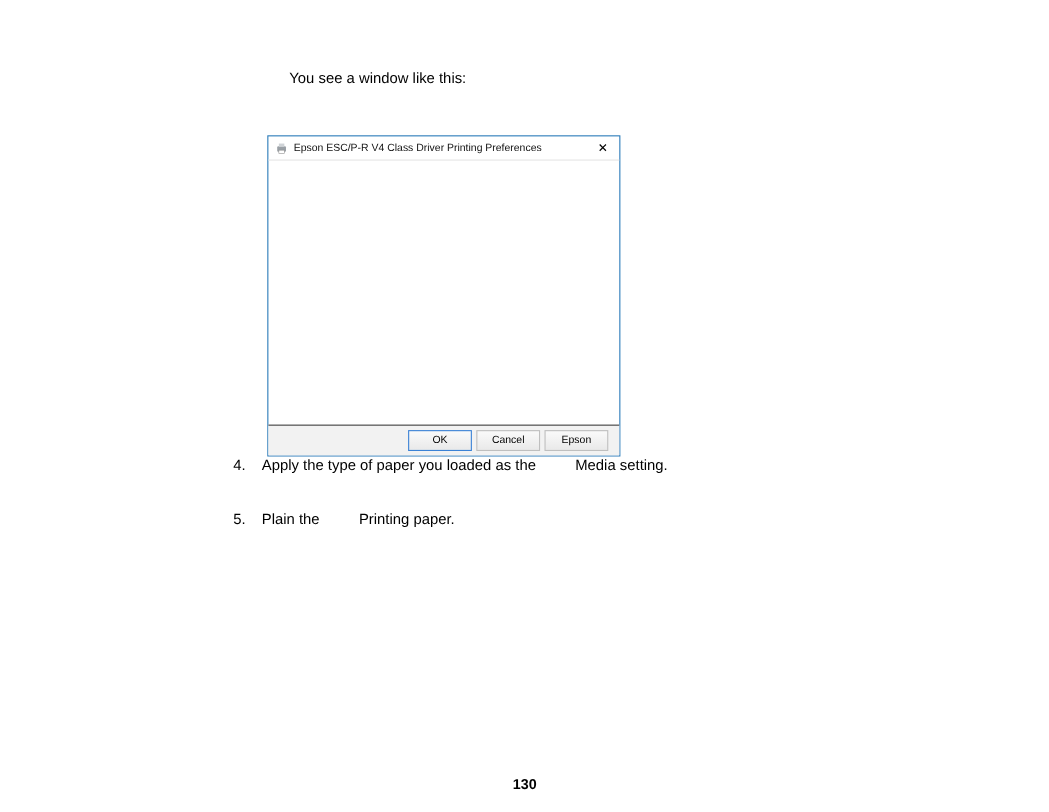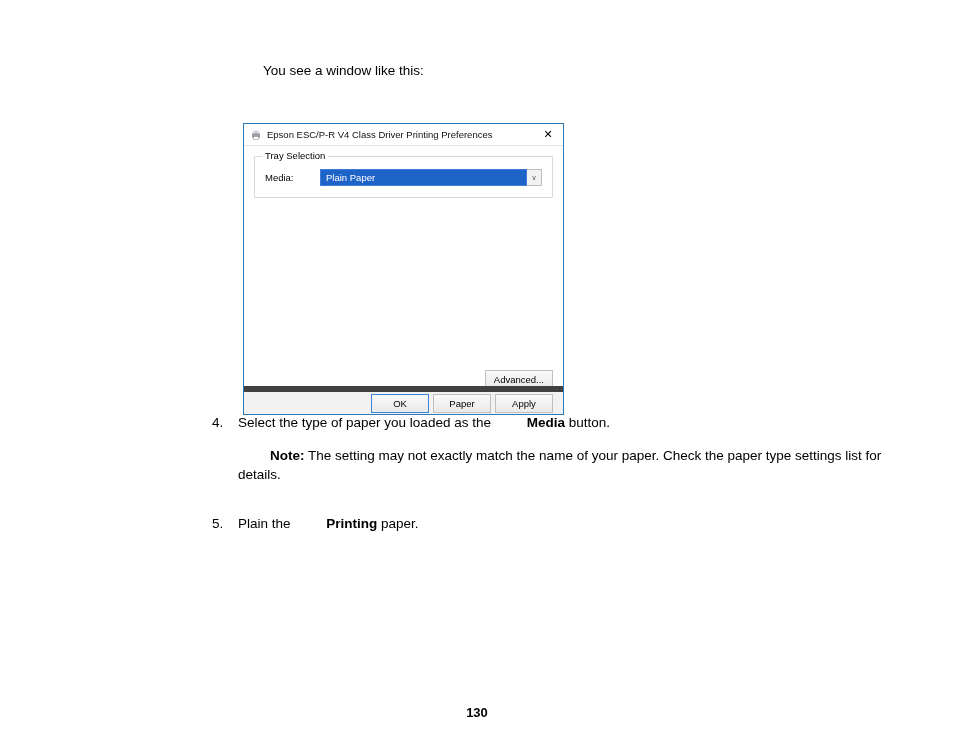--- a/index.html
+++ b/index.html
@@ -189,21 +189,21 @@
   .btn.ok {
     border: 1px solid #3b82d6;
   }
   .button-bar {
     position: absolute;
     left: 0;
     right: 0;
     bottom: 0;
     height: 28px;
     background: #f2f2f2;
-    border-top: 6px solid #404040;
+    border-top: 1px solid #404040;
     display: flex;
     align-items: center;
     justify-content: flex-end;
     padding-right: 10px;
     box-sizing: border-box;
   }
 
   
   .steps {
     position: absolute;
@@ -227,21 +227,21 @@
   }
   .page-num {
     position: absolute;
     left: 0;
     width: 954px;
     top: 705px;
     text-align: center;
     font-size: 13px;
     font-weight: bold;
   }
-  b { font-weight: bold; padding-left: 32px; }
+  b { font-weight: normal; padding-left: 32px; }
 </style>
 </head>
 <body>
 
 <div class="page">
 
   <div class="intro-text">You see a window like this:</div>
 
   <div class="window">
     <div class="titlebar">
@@ -252,52 +252,34 @@
           <rect x="3.5" y="7.5" width="5" height="3" fill="#ffffff" stroke="#888" stroke-width="0.5"></rect>
         </svg>
       </span>
       <span class="title-text">Epson ESC/P-R V4 Class Driver Printing Preferences</span>
       <div class="close">
         <span>✕</span>
       </div>
     </div>
 
 
-    <div class="tab-body">
-      <div class="group">
-        <div class="group-label">Tray Selection</div>
-        <div class="media-row">
-          <div class="media-label">Media:</div>
-          <div class="combo">
-            <div class="combo-selected">Plain Paper</div>
-            <div class="combo-btn">∨</div>
-          </div>
-        </div>
-      </div>
-      <div class="advanced-row">
-        <div class="btn">Advanced...</div>
-      </div>
-    </div>
 
     <div class="button-bar">
       <div class="btn ok">OK</div>
-      <div class="btn">Paper</div>
-      <div class="btn">Apply</div>
+      <div class="btn">Cancel</div>
+      <div class="btn">Epson</div>
     </div>
   </div>
 
   <div class="steps">
     <div class="step">
       <div class="step-num">4.</div>
       <div class="step-body">
         <div>
-          <span>Select the type of paper you loaded as the </span><b>Media</b><span> button.</span>
-        </div>
-        <div class="note">
-          <b>Note:</b><span> The setting may not exactly match the name of your paper. Check the paper type settings list for details.</span>
+          <span>Apply the type of paper you loaded as the </span><b>Media</b><span> setting.</span>
         </div>
       </div>
     </div>
 
     <div class="step">
       <div class="step-num">5.</div>
       <div class="step-body">
         <span>Plain the </span><b>Printing</b><span> paper.</span>
       </div>
     </div>

